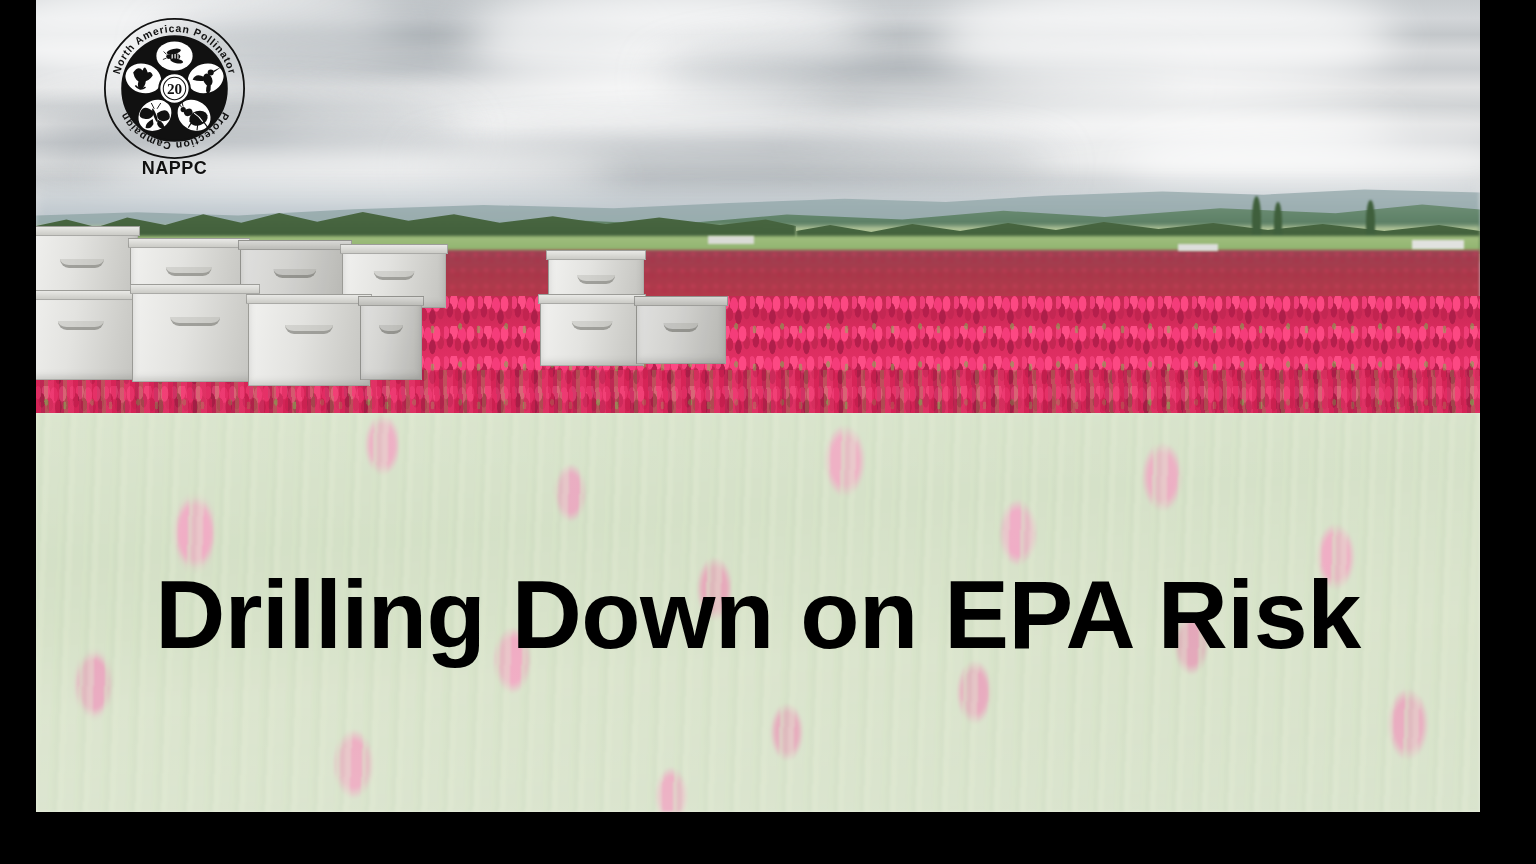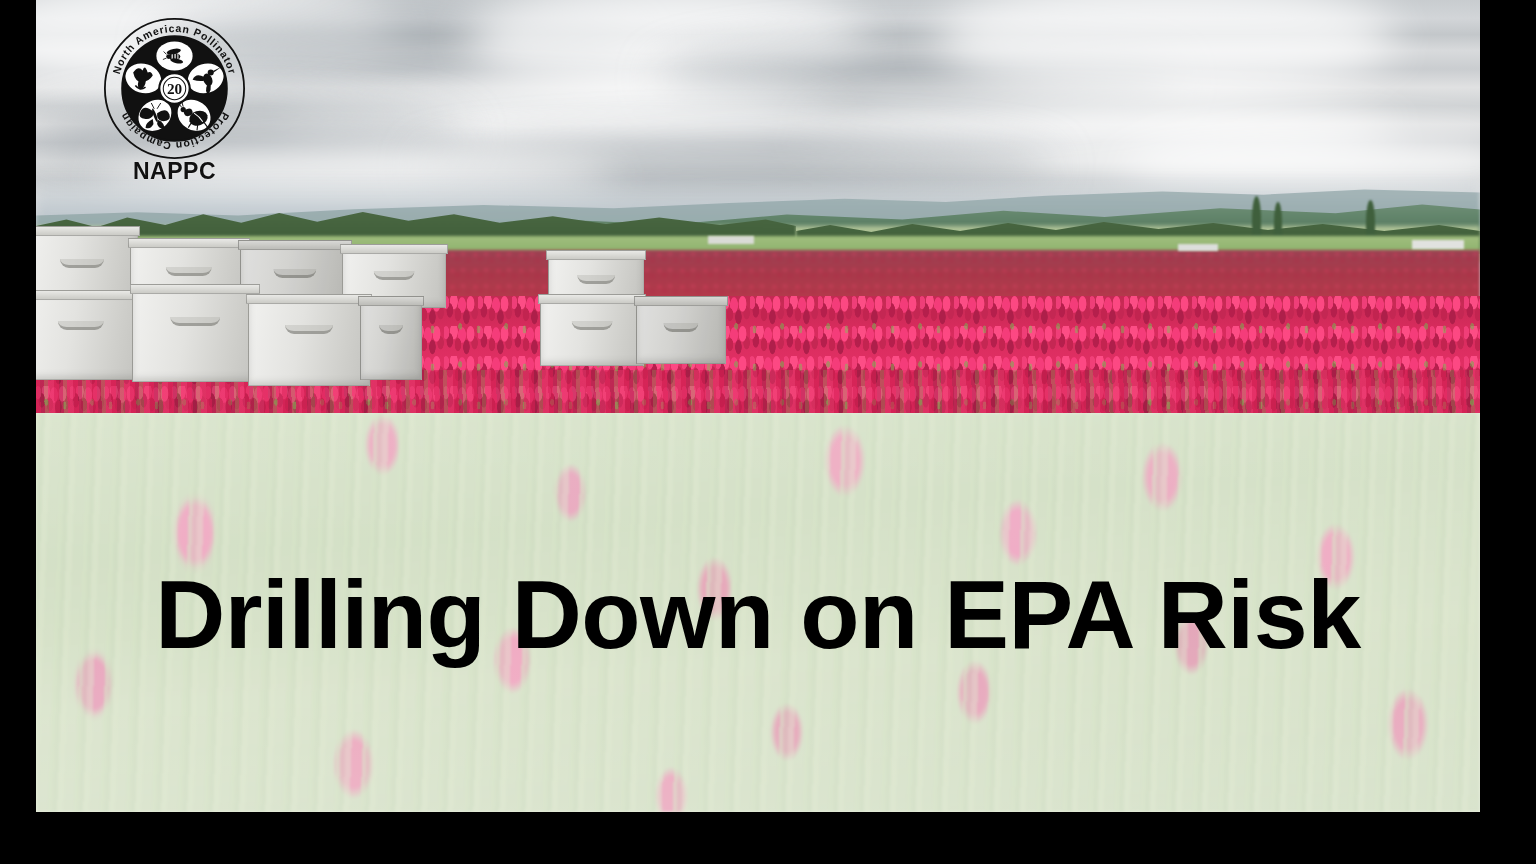--- a/index.html
+++ b/index.html
@@ -254,21 +254,21 @@
   
   #logo{
     position:absolute; left:66px; top:16px;
     width:152px; height:168px;
   }
   #logo .seal{ position:absolute; left:0; top:0; width:145px; height:145px; }
   #logo .word{
     position:absolute; left:0; top:142px; width:145px;
     text-align:center;
     font-family:"Liberation Sans", sans-serif;
-    font-weight:bold; font-size:23px; color:#111;
+    font-weight:bold; font-size:18px; color:#111;
     letter-spacing:.5px;
     text-shadow:0 0 2px rgba(255,255,255,.55);
   }
 </style>
 </head>
 <body>
 
 <div id="slide">
 
   <div id="photo">

